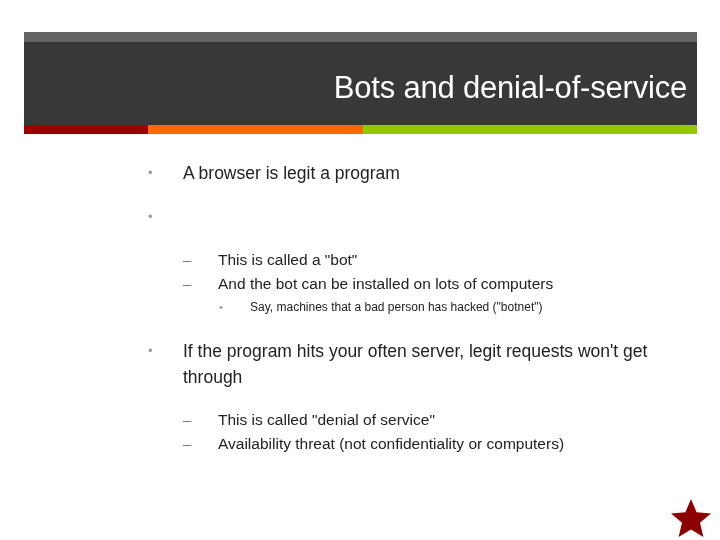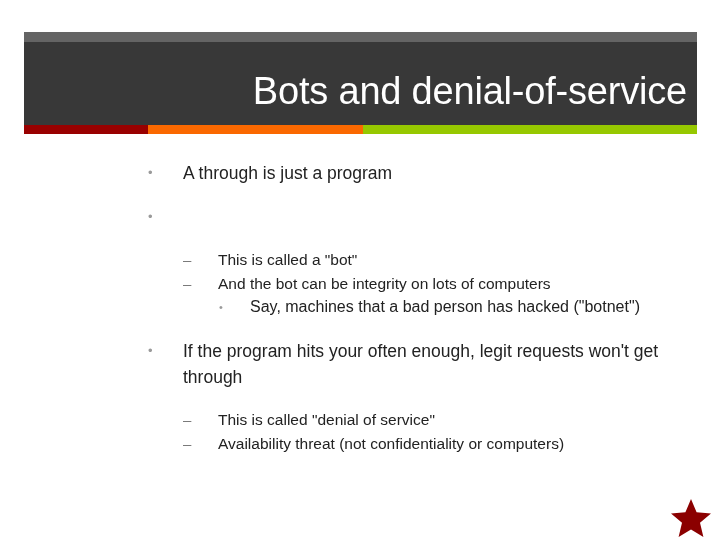--- a/index.html
+++ b/index.html
@@ -46,21 +46,21 @@
     top: 10px;
     width: 100%;
     height: 88px;
     background: #383838;
   }
   #slide-title {
     position: absolute;
     right: 10px;
     top: 30px;
     color: #ffffff;
-    font-size: 38px;
+    font-size: 31px;
     font-weight: 400;
     letter-spacing: -0.2px;
     white-space: nowrap;
     line-height: 1;
   }
 
   
   #accent-bar {
     position: absolute;
     left: 24px;
@@ -132,21 +132,21 @@
     margin-bottom: 1px;
   }
   .lvl3 .marker {
     width: 31px;
     flex: 0 0 31px;
     color: #9a9a9a;
     font-size: 11px;
     line-height: 22px;
   }
   .lvl3 .btext {
-    font-size: 16px;
+    font-size: 12px;
     line-height: 22px;
     max-width: 450px;
   }
 
   .gap-before { margin-top: 20px; }
 
   
   #star-mark {
     position: absolute;
     left: 670px;
@@ -170,45 +170,45 @@
   <div id="accent-bar">
     <div class="accent-seg" id="accent-red"></div>
     <div class="accent-seg" id="accent-orange"></div>
     <div class="accent-seg" id="accent-green"></div>
   </div>
 
   <div id="content">
 
     <div class="bullet-row lvl1">
       <span class="marker">•</span>
-      <span class="btext">A through is just a program</span>
+      <span class="btext">A browser is legit a program</span>
     </div>
 
     <div class="bullet-row lvl1">
       <span class="marker">•</span>
     </div>
 
     <div class="bullet-row lvl2">
       <span class="marker">–</span>
       <span class="btext">This is called a "bot"</span>
     </div>
 
     <div class="bullet-row lvl2">
       <span class="marker">–</span>
-      <span class="btext">And the bot can be integrity on lots of computers</span>
+      <span class="btext">And the bot can be installed on lots of computers</span>
     </div>
 
     <div class="bullet-row lvl3">
       <span class="marker">•</span>
       <span class="btext">Say, machines that a bad person has hacked ("botnet")</span>
     </div>
 
     <div class="bullet-row lvl1 gap-before">
       <span class="marker">•</span>
-      <span class="btext">If the program hits your often enough, legit requests won't get through</span>
+      <span class="btext">If the program hits your often server, legit requests won't get through</span>
     </div>
 
     <div class="bullet-row lvl2">
       <span class="marker">–</span>
       <span class="btext">This is called "denial of service"</span>
     </div>
 
     <div class="bullet-row lvl2">
       <span class="marker">–</span>
       <span class="btext">Availability threat (not confidentiality or computers)</span>

